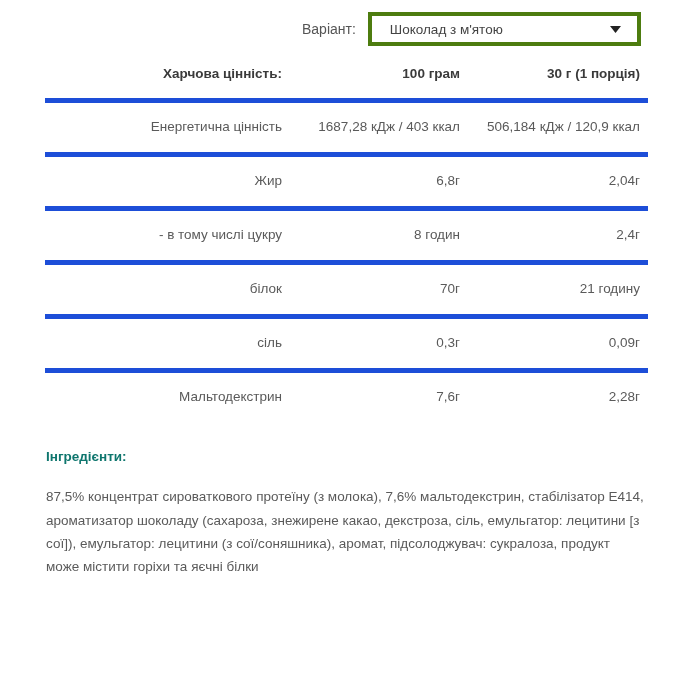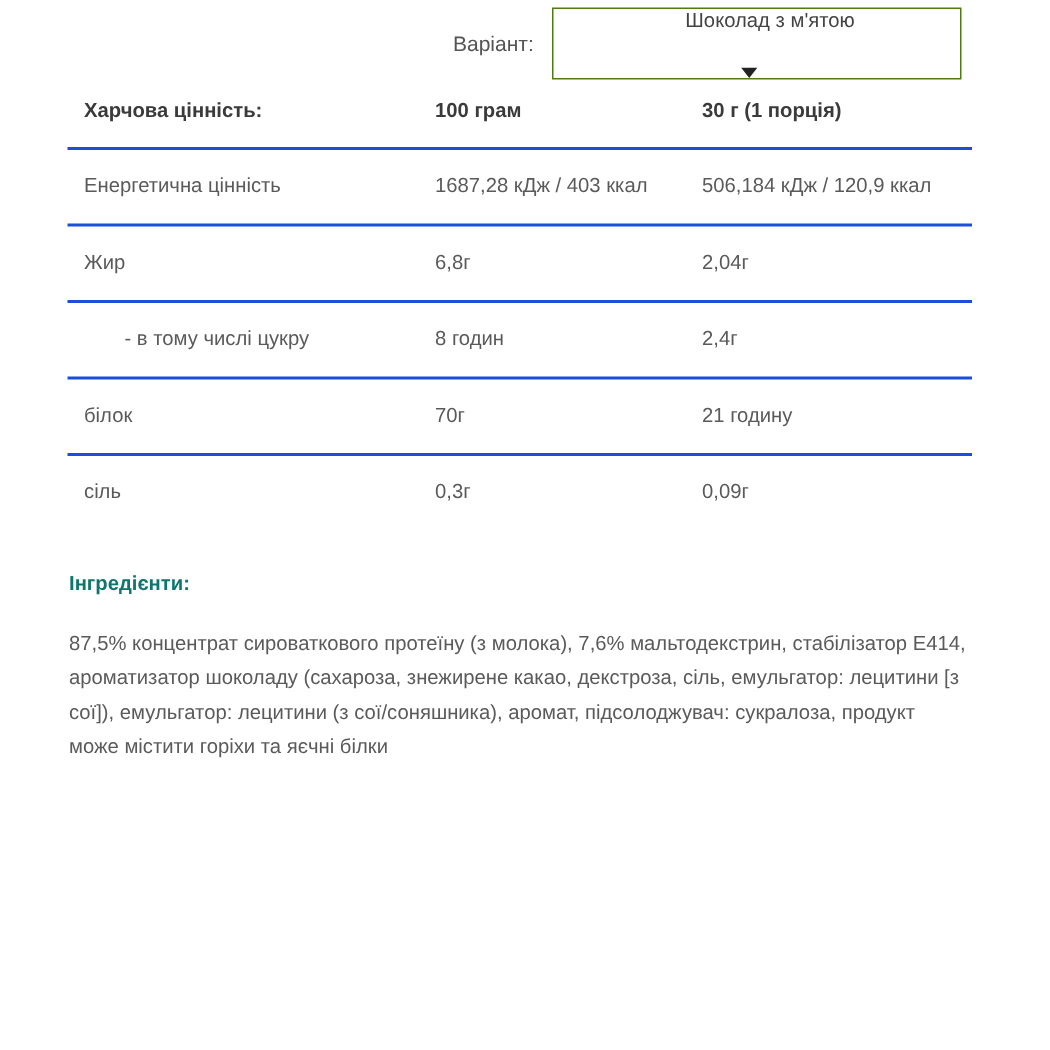--- a/index.html
+++ b/index.html
@@ -35,28 +35,27 @@
   }
   .variant-label {
     font-size: 14px;
     color: #555555;
     margin-right: 12px;
     white-space: nowrap;
   }
   .variant-select {
     position: relative;
     width: 273px;
-    height: 48px;
-    border: 1px solid #4d7c0f;
+    height: 34px;
+    border: 4px solid #4d7c0f;
     background: #ffffff;
     box-sizing: border-box;
     display: flex;
     align-items: center;
     cursor: pointer;
-    flex-direction: column;
   }
   .variant-select-value {
     font-size: 13.5px;
     color: #444444;
     padding-left: 18px;
     white-space: nowrap;
     overflow: hidden;
     text-overflow: ellipsis;
     flex: 1;
   }
@@ -77,37 +76,37 @@
     width: 603px;
     border-collapse: collapse;
     table-layout: fixed;
   }
   table.nutrition col.c1 { width: 245px; }
   table.nutrition col.c2 { width: 178px; }
   table.nutrition col.c3 { width: 180px; }
 
   table.nutrition th,
   table.nutrition td {
-    text-align: left;
+    text-align: right;
     vertical-align: middle;
     font-size: 13.5px;
     line-height: 1.55;
     padding: 0;
   }
 
   table.nutrition thead th {
     font-weight: bold;
     color: #3a3a3a;
     padding: 8px 8px 13px 11px;
   }
   table.nutrition thead th.col-head-2 { padding-left: 0; }
   table.nutrition thead th.col-head-3 { padding-left: 0; }
 
   table.nutrition tbody tr {
-    border-top: 2px solid #1d4ed8;
+    border-top: 5px solid #1d4ed8;
   }
   table.nutrition tbody td {
     color: #5a5a5a;
     padding: 14px 8px 14px 0;
   }
   table.nutrition tbody td.label {
     padding-left: 11px;
   }
   table.nutrition tbody td.label.sub {
     padding-left: 38px;
@@ -182,20 +181,25 @@
           <tr>
             <td class="label">білок</td>
             <td>70г</td>
             <td>21 годину</td>
           </tr>
           <tr>
             <td class="label">сіль</td>
             <td>0,3г</td>
             <td>0,09г</td>
           </tr>
+          <tr>
+            <td class="label">Мальтодекстрин</td>
+            <td>7,6г</td>
+            <td>2,28г</td>
+          </tr>
         </tbody>
     </table>
   </div>
 
   <div class="ingredients">
     <div class="ingredients-title">Інгредієнти:</div>
     <div class="ingredients-body">87,5% концентрат сироваткового протеїну (з молока), 7,6% мальтодекстрин, стабілізатор E414, ароматизатор шоколаду (сахароза, знежирене какао, декстроза, сіль, емульгатор: лецитини [з сої]), емульгатор: лецитини (з сої/соняшника), аромат, підсолоджувач: сукралоза, продукт може містити горіхи та яєчні білки</div>
   </div>
 
 </div>

